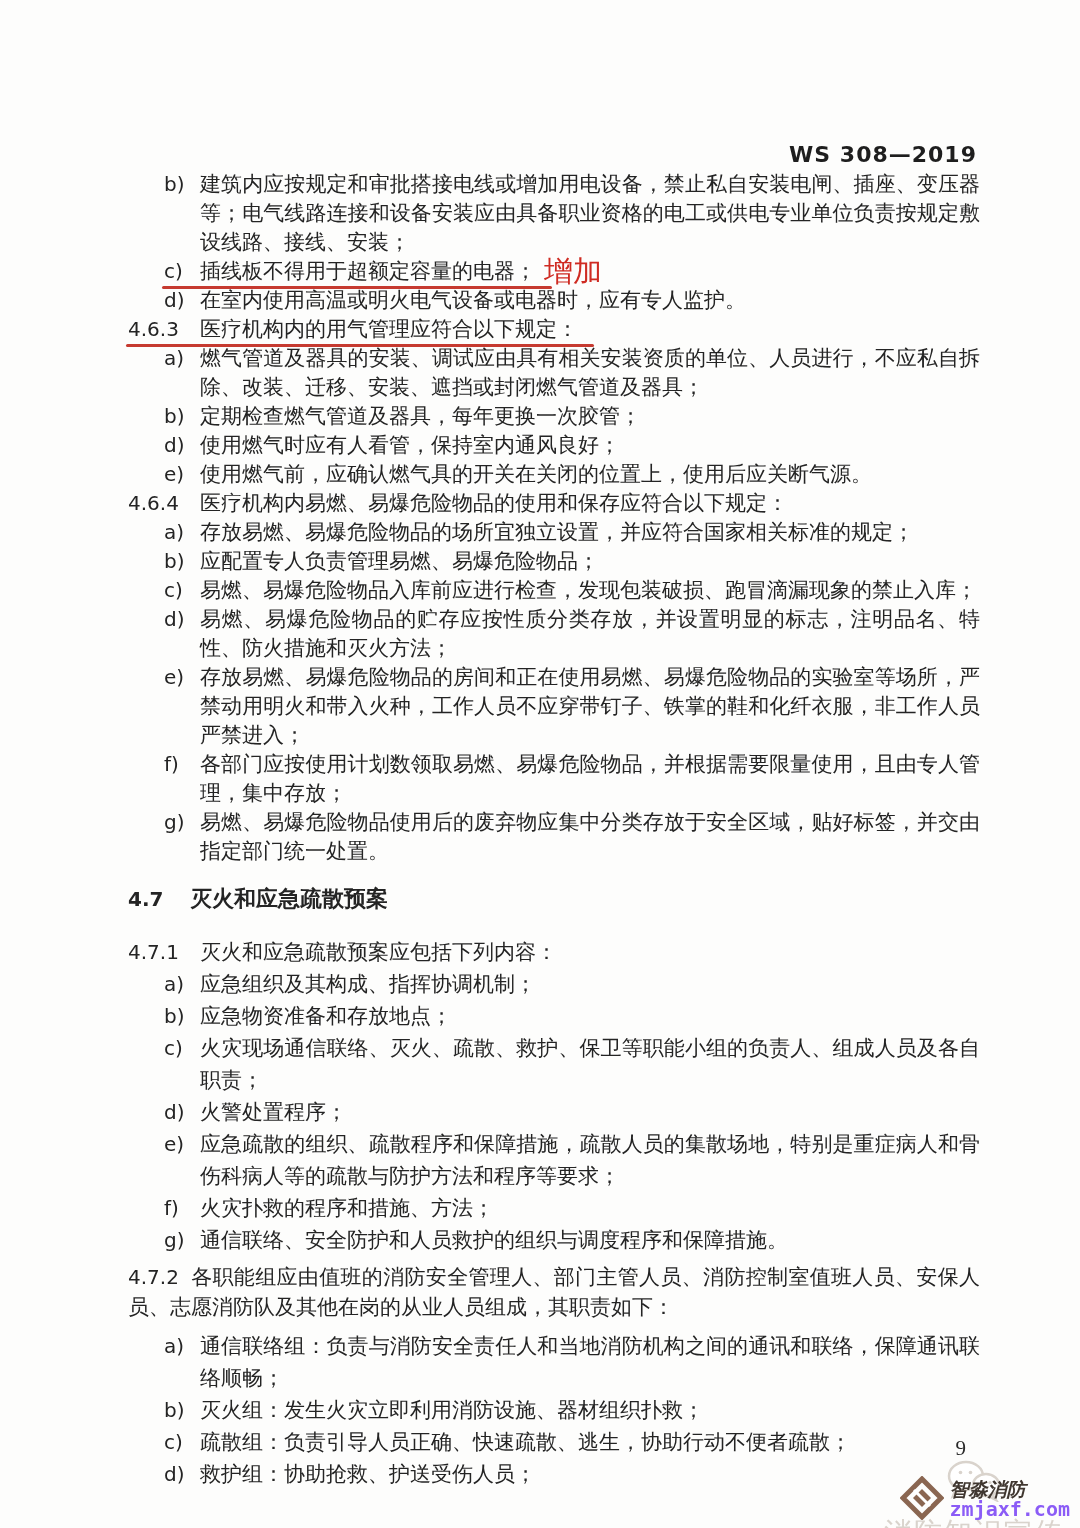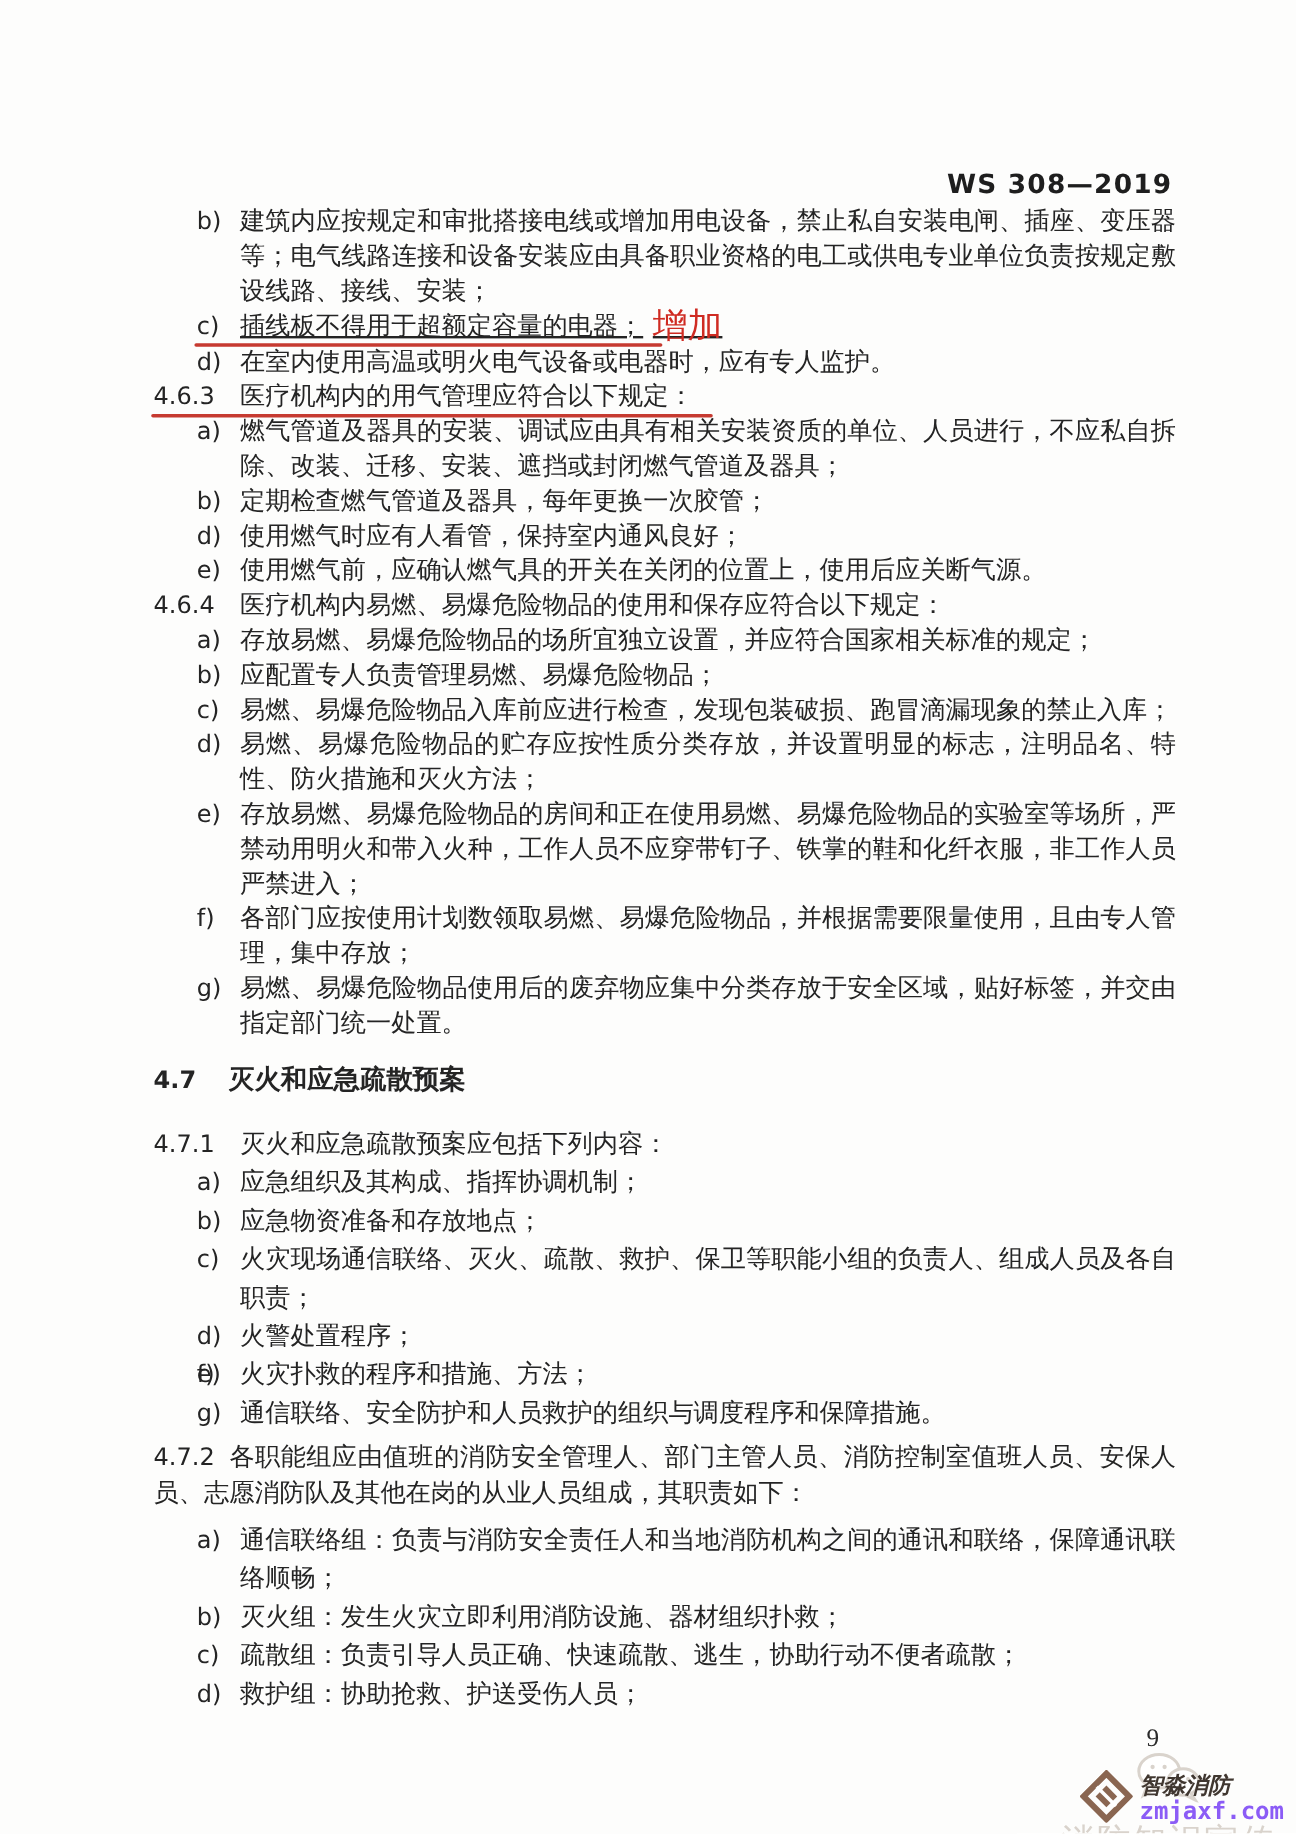--- a/index.html
+++ b/index.html
@@ -14,21 +14,21 @@
     font-family: "DejaVu Sans", "Liberation Sans", sans-serif;
     font-size: 22px; font-weight: 700; letter-spacing: 1px; color: #1e1e1e;
   }
   .content { position: absolute; left: 128px; top: 170px; width: 852px; }
   .li {
     position: relative; padding-left: 72px;
     font-size: 21px; line-height: 29px; text-align: justify; text-justify: inter-ideograph;
   }
   .li > .mk { position: absolute; left: 36px; top: 0; width: 36px;
     font-family: "DejaVu Sans", sans-serif; font-size: 20px; }
-  .li-ul { padding-left: 0; margin-left: 36px; text-decoration: underline; }
+  .li-ul { padding-left: 0; margin-left: 36px; }
   .mk-in { display: inline-block; width: 36px;
     font-family: "DejaVu Sans", sans-serif; font-size: 20px; }
   .redline { position: relative; }
   .redline::after {
     content: ""; position: absolute; left: -2px; right: -16px; bottom: -6px;
     height: 3px; background: #c63a30; border-radius: 2px;
   }
   .sec-head { font-size: 21px; line-height: 29px; }
   .num { font-family: "DejaVu Sans", sans-serif; font-size: 20px; }
   .sec-num { display: inline-block; min-width: 58px; margin-right: 14px; }
@@ -155,20 +155,21 @@
       <div class="li">
         <span class="mk">c)</span>
         <span>火灾现场通信联络、灭火、疏散、救护、保卫等职能小组的负责人、组成人员及各自职责；</span>
       </div>
       <div class="li">
         <span class="mk">d)</span>
         <span>火警处置程序；</span>
       </div>
       <div class="li">
         <span class="mk">e)</span>
+        <span>应急疏散的组织、疏散程序和保障措施，疏散人员的集散场地，特别是重症病人和骨伤科病人等的疏散与防护方法和程序等要求；</span>
       </div>
       <div class="li">
         <span class="mk">f)</span>
         <span>火灾扑救的程序和措施、方法；</span>
       </div>
       <div class="li">
         <span class="mk">g)</span>
         <span>通信联络、安全防护和人员救护的组织与调度程序和保障措施。</span>
       </div>
     </div>

